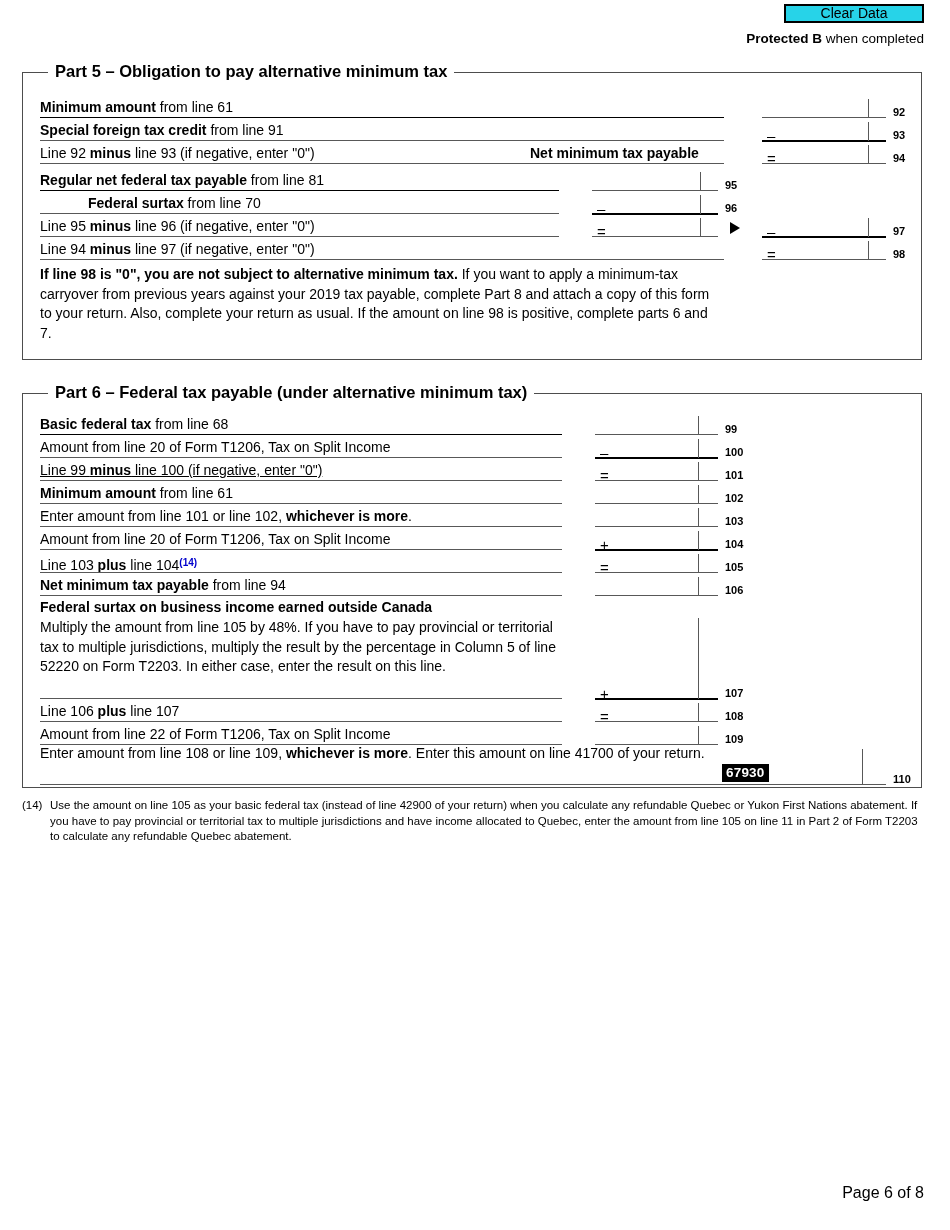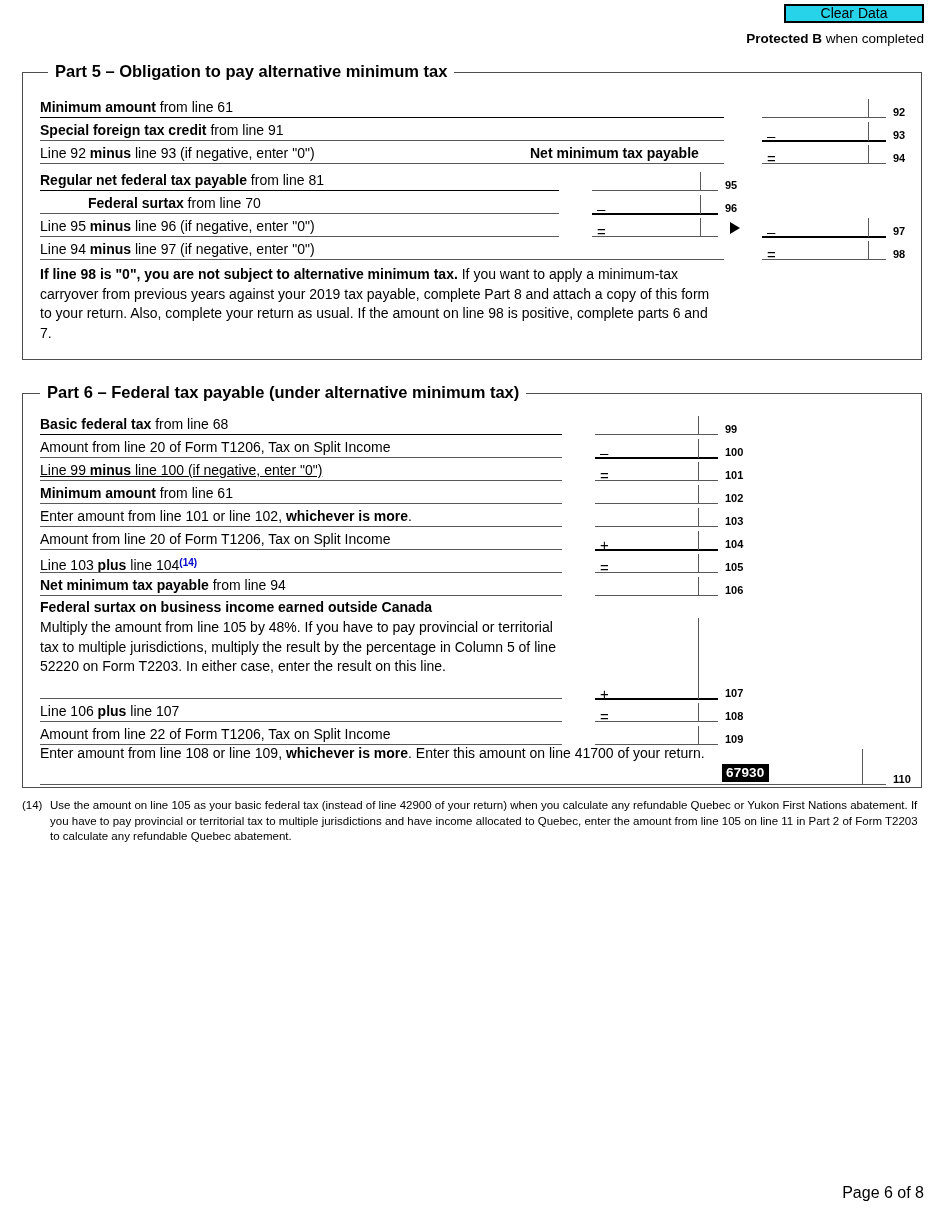--- a/index.html
+++ b/index.html
@@ -63,21 +63,21 @@
   .part-title {
     position: absolute;
     background: #ffffff;
     font-size: 16.5px;
     font-weight: bold;
     padding: 0 7px;
     white-space: nowrap;
     line-height: 18px;
   }
   #part5-title { left: 48px; top: 62px; }
-  #part6-title { left: 40px; top: 383px; }
+  #part6-title { left: 48px; top: 383px; }
 
   
   .row-label {
     position: absolute;
     font-size: 14px;
     line-height: 17px;
     white-space: nowrap;
   }
   .row-label b { font-weight: bold; }
   .sup14 {

